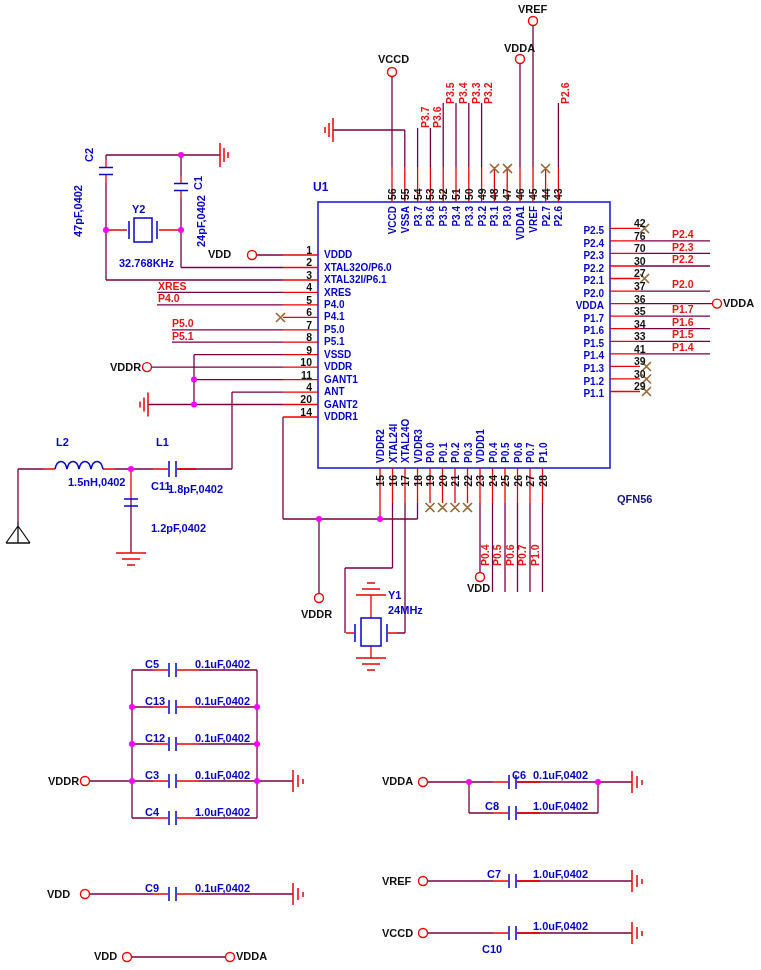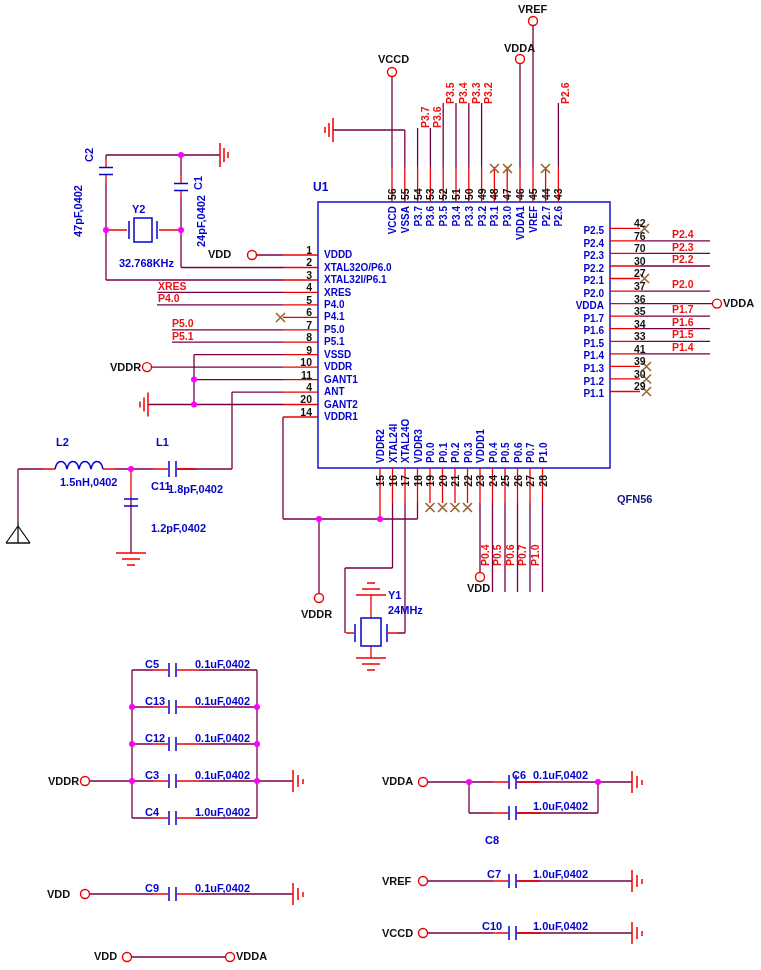--- a/index.html
+++ b/index.html
@@ -497,21 +497,21 @@
 
   <span class="txt blue v-up" style="left:84px;top:162px">C2</span>
   <span class="txt blue v-up" style="left:73px;top:237px">47pF,0402</span>
   <span class="txt blue v-up" style="left:193px;top:190px">C1</span>
   <span class="txt blue v-up" style="left:196px;top:247px">24pF,0402</span>
   <span class="txt blue" style="left:132px;top:204px">Y2</span>
   <span class="txt blue" style="left:119px;top:258px">32.768KHz</span>
   <span class="txt blue" style="left:388px;top:590px">Y1</span>
   <span class="txt blue" style="left:388px;top:605px">24MHz</span>
   <span class="txt blue" style="left:56px;top:437px">L2</span>
-  <span class="txt blue" style="left:60px;top:477px">1.5nH,0402</span>
+  <span class="txt blue" style="left:68px;top:477px">1.5nH,0402</span>
   <span class="txt blue" style="left:156px;top:437px">L1</span>
   <span class="txt blue" style="left:168px;top:484px">1.8pF,0402</span>
   <span class="txt blue" style="left:151px;top:481px">C11</span>
   <span class="txt blue" style="left:151px;top:523px">1.2pF,0402</span>
 
   <div class="col" style="left:145px;top:658px;width:160px">
 
   <div class="bankrow">
       <span class="blue ref">C5</span>
       <span class="blue val">0.1uF,0402</span>
@@ -531,20 +531,20 @@
       <div class="bankrow">
       <span class="blue ref">C4</span>
       <span class="blue val">1.0uF,0402</span>
     </div>
     </div>
 
   <span class="txt blue" style="left:145px;top:883px">C9</span>
   <span class="txt blue" style="left:195px;top:883px">0.1uF,0402</span>
   <span class="txt blue" style="left:512px;top:770px">C6</span>
   <span class="txt blue" style="left:533px;top:770px">0.1uF,0402</span>
-  <span class="txt blue" style="left:485px;top:835px">C8</span>
+  <span class="txt blue" style="left:485px;top:801px">C8</span>
   <span class="txt blue" style="left:533px;top:801px">1.0uF,0402</span>
   <span class="txt blue" style="left:487px;top:869px">C7</span>
   <span class="txt blue" style="left:533px;top:869px">1.0uF,0402</span>
-  <span class="txt blue" style="left:482px;top:921px">C10</span>
+  <span class="txt blue" style="left:482px;top:944px">C10</span>
   <span class="txt blue" style="left:533px;top:921px">1.0uF,0402</span>
 
 </div>
 
 </body></html>

